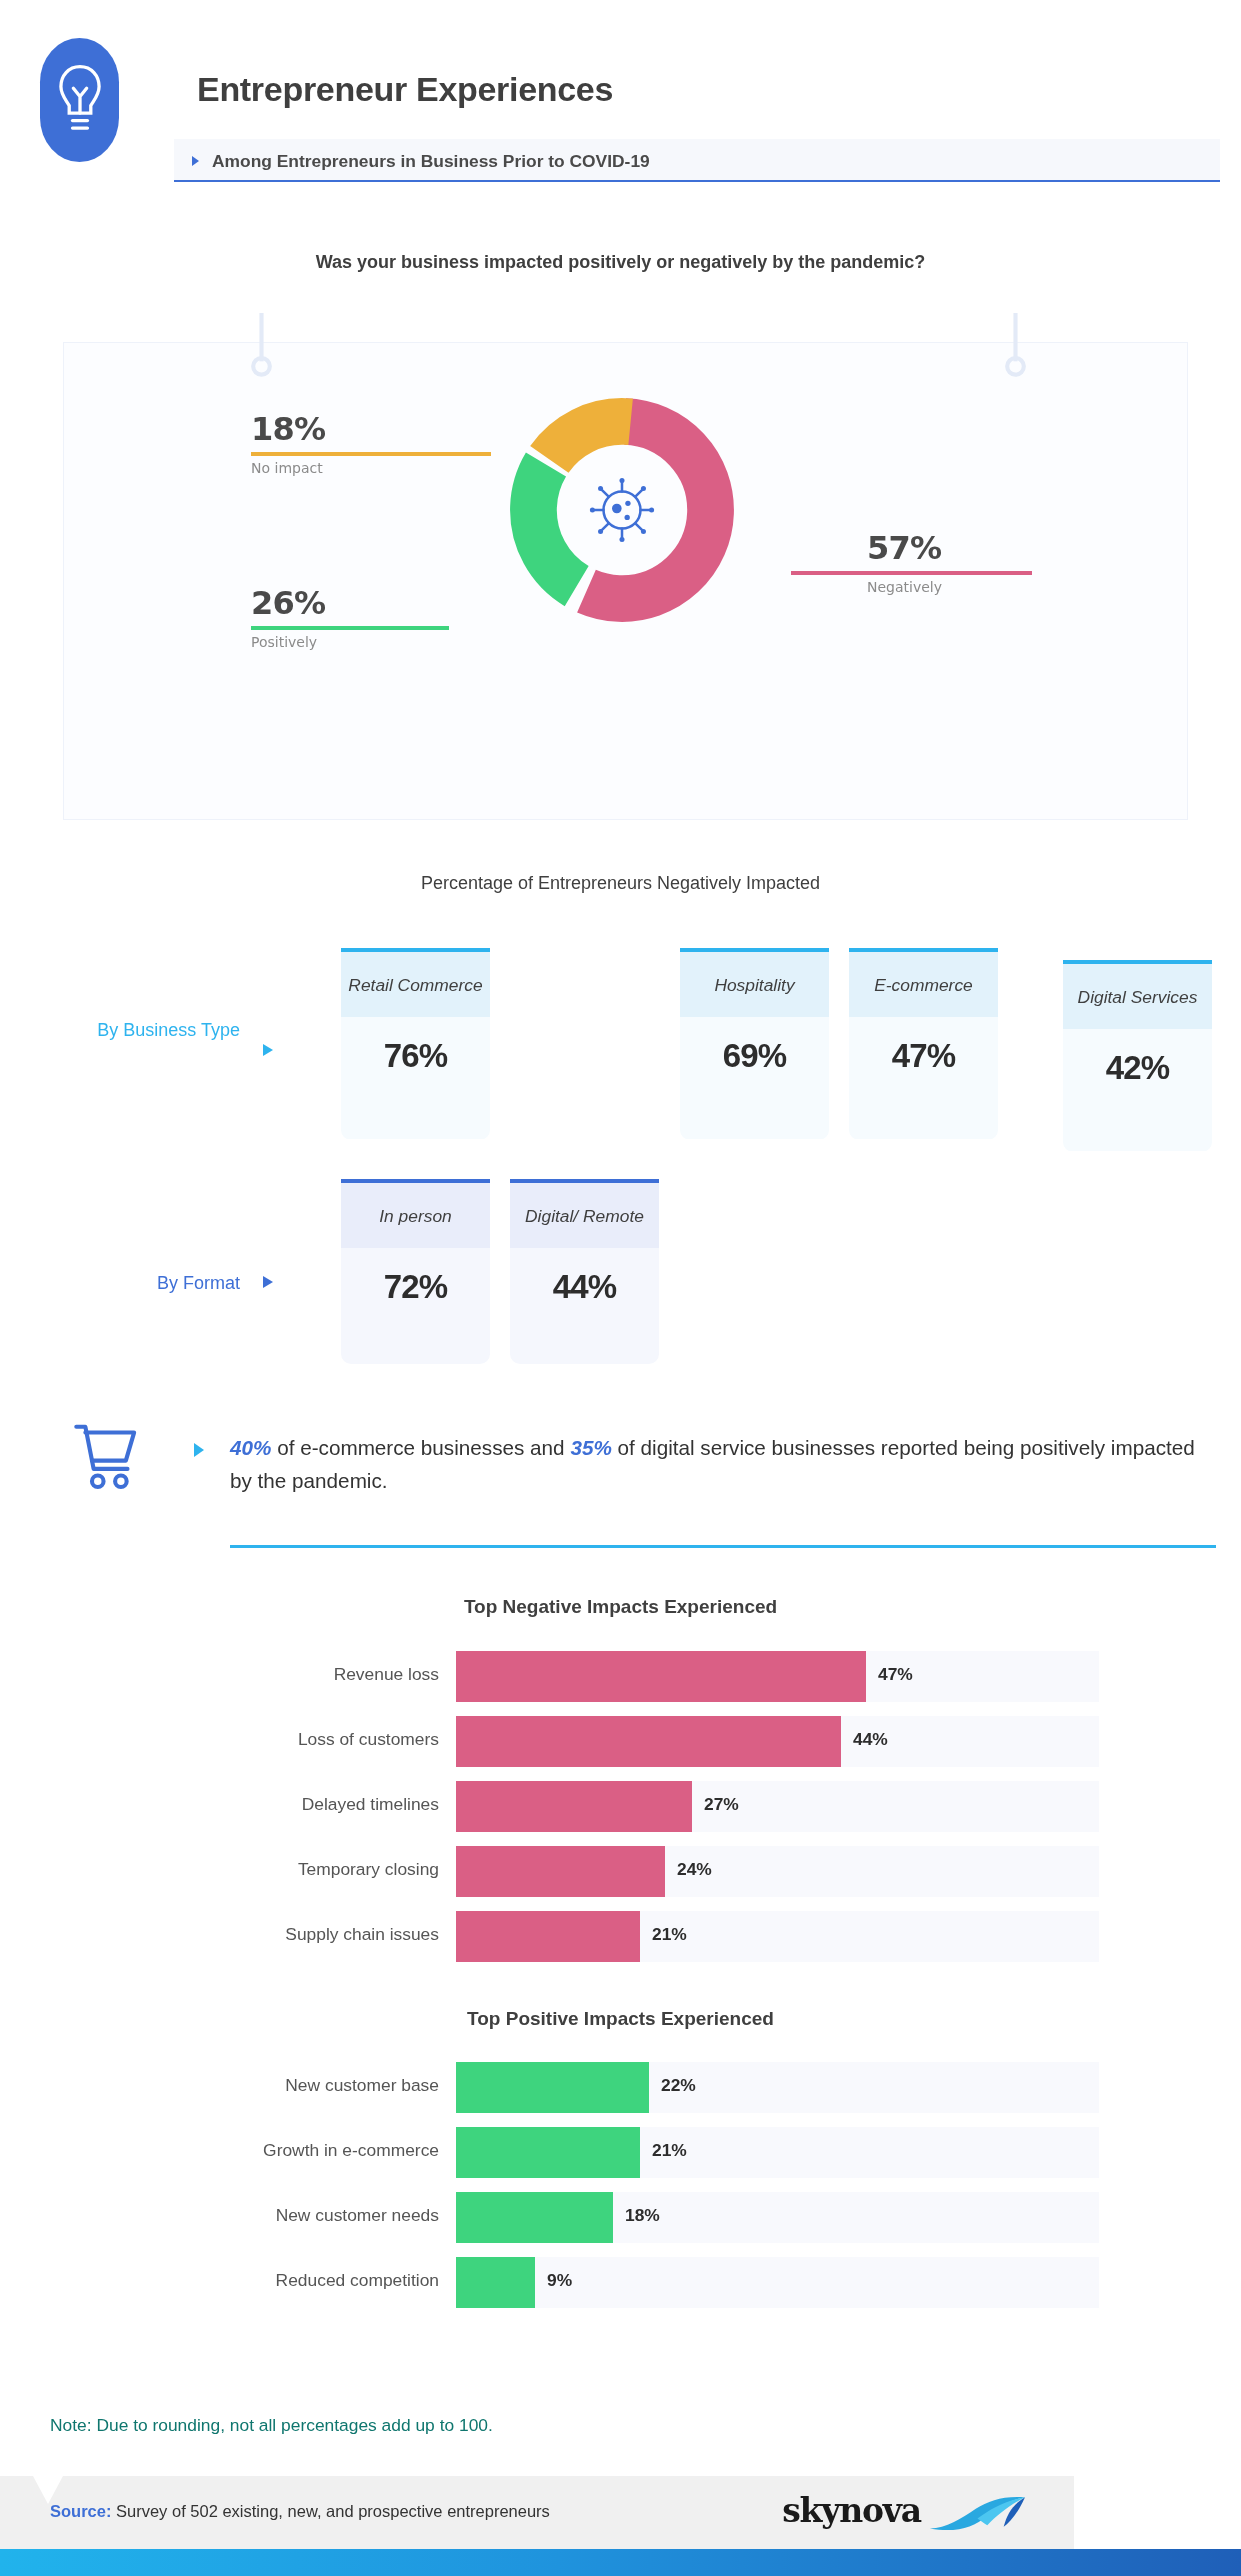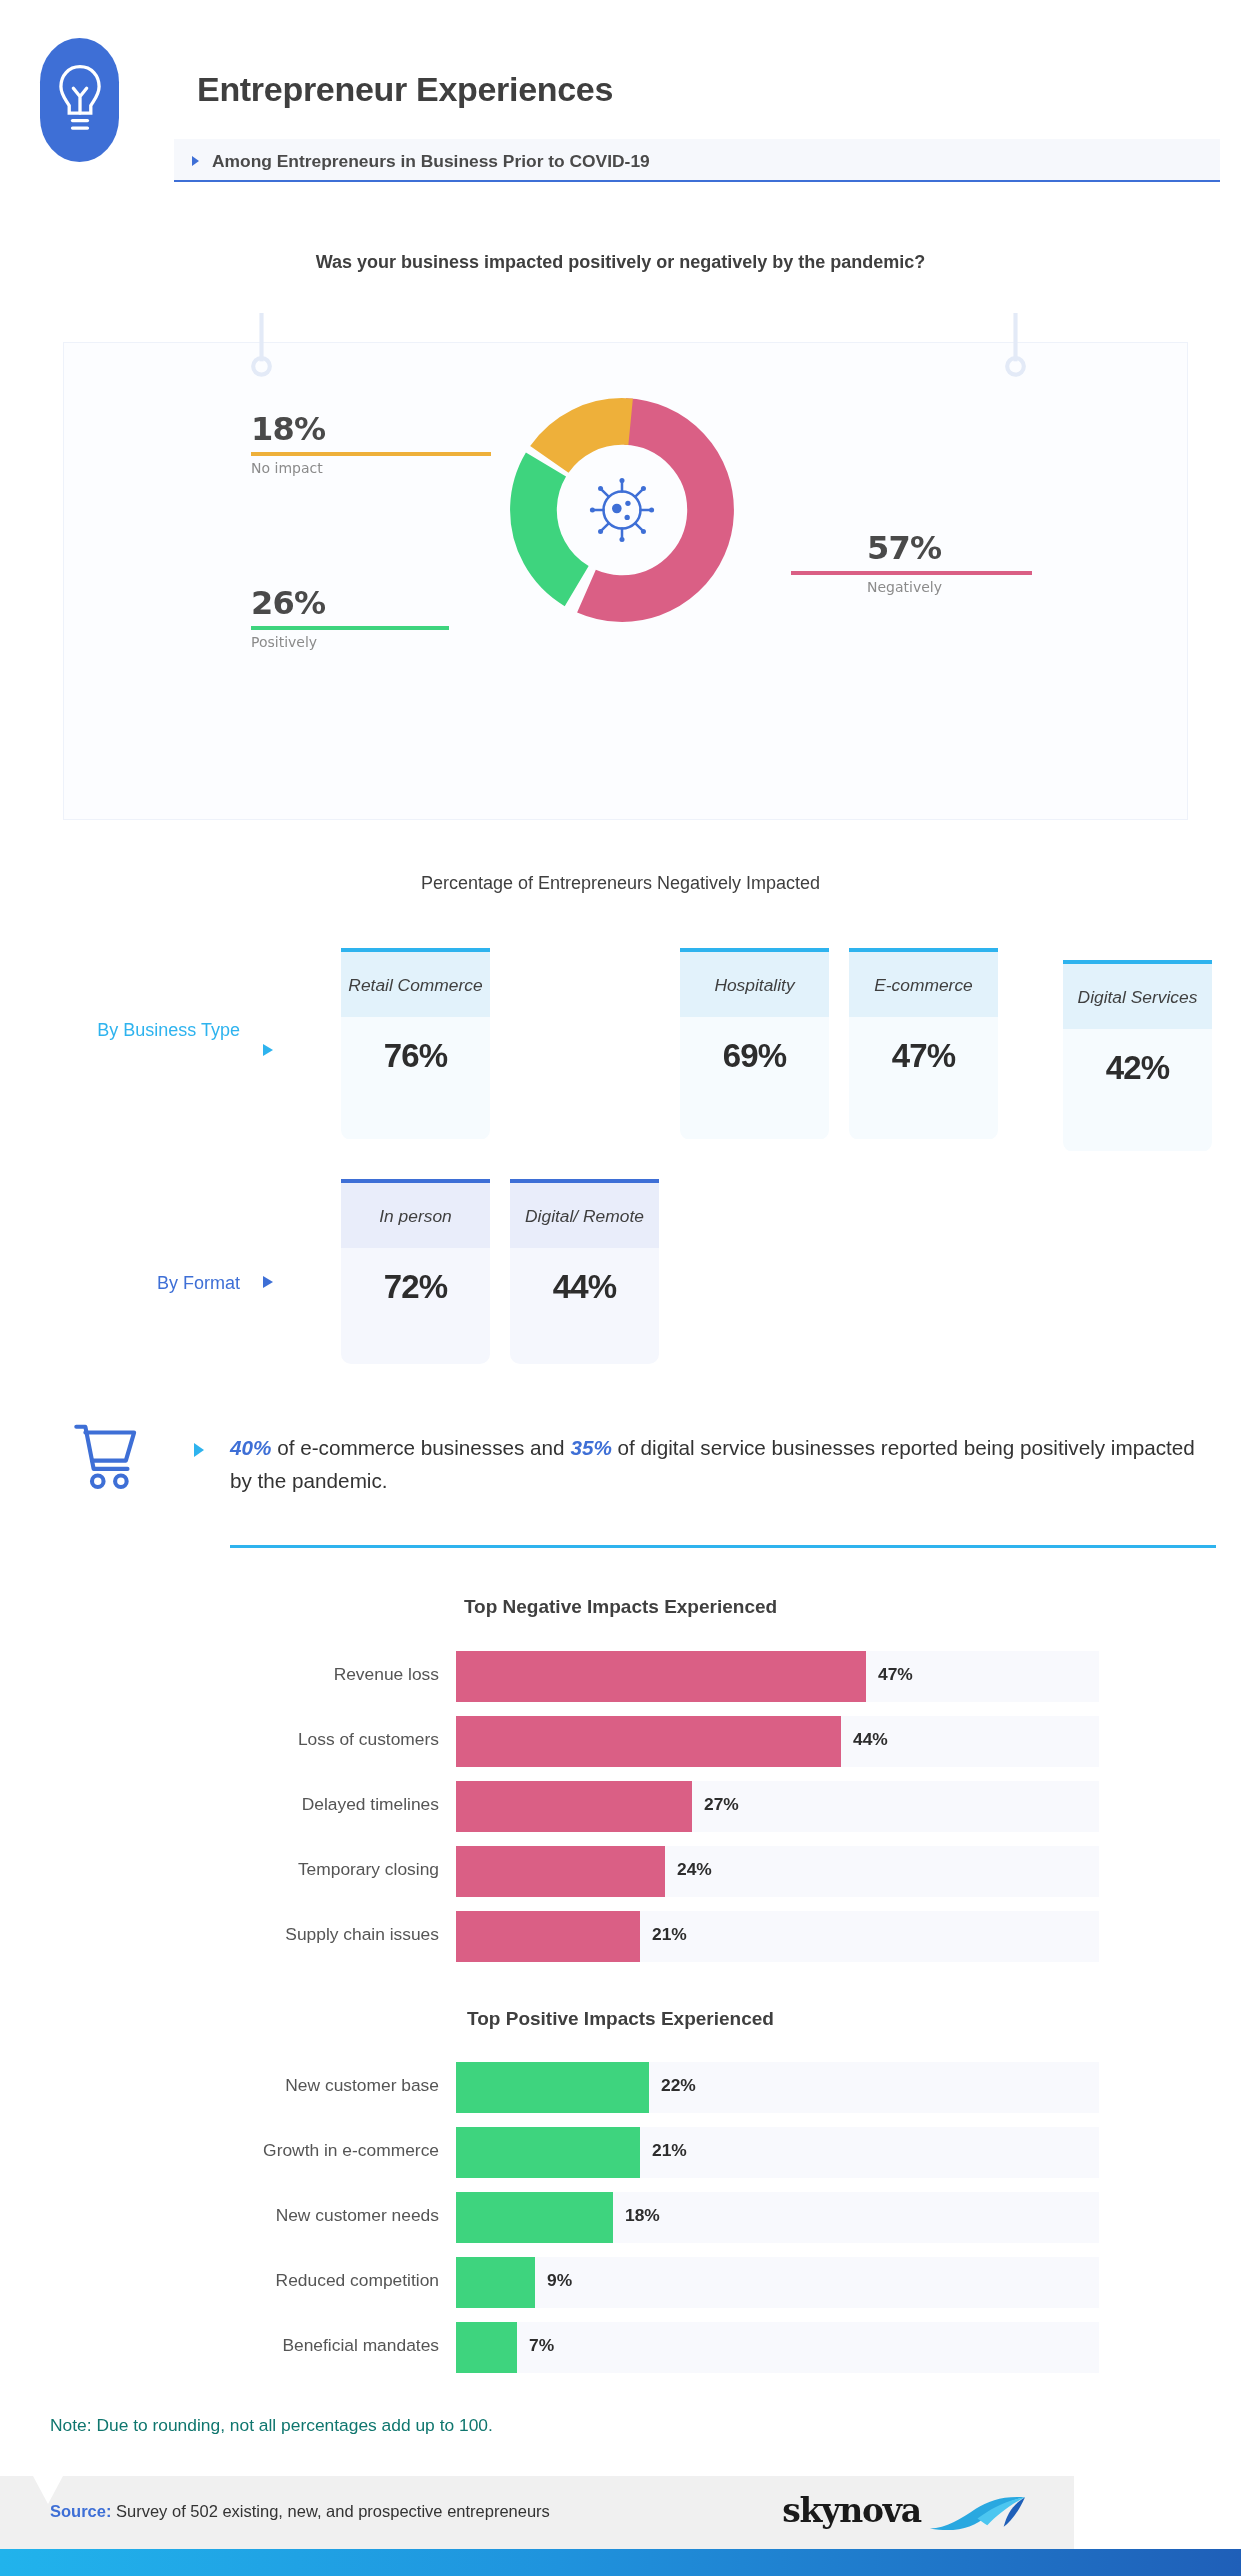--- a/index.html
+++ b/index.html
@@ -553,27 +553,20 @@
         </div>
       <div class="val" style="left:625px">18%</div>
     </div>
     <div class="bar-row">
       <div class="cat">Reduced competition</div>
       <div class="track">
           <div class="fill" style="width:79px"></div>
         </div>
       <div class="val" style="left:547px">9%</div>
     </div>
-    <div class="bar-row">
-      <div class="cat">Beneficial mandates</div>
-      <div class="track">
-          <div class="fill" style="width:61px"></div>
-        </div>
-      <div class="val" style="left:529px">7%</div>
-    </div>
   </div>
 
   <div class="note">Note: Due to rounding, not all percentages add up to 100.</div>
 
   <div class="footer">
     <div class="footer-notch"></div>
     <div class="footer-src">
       <span class="k">Source:</span><span> Survey of 502 existing, new, and prospective entrepreneurs</span>
     </div>
     <div class="logo-text">skynova</div>

